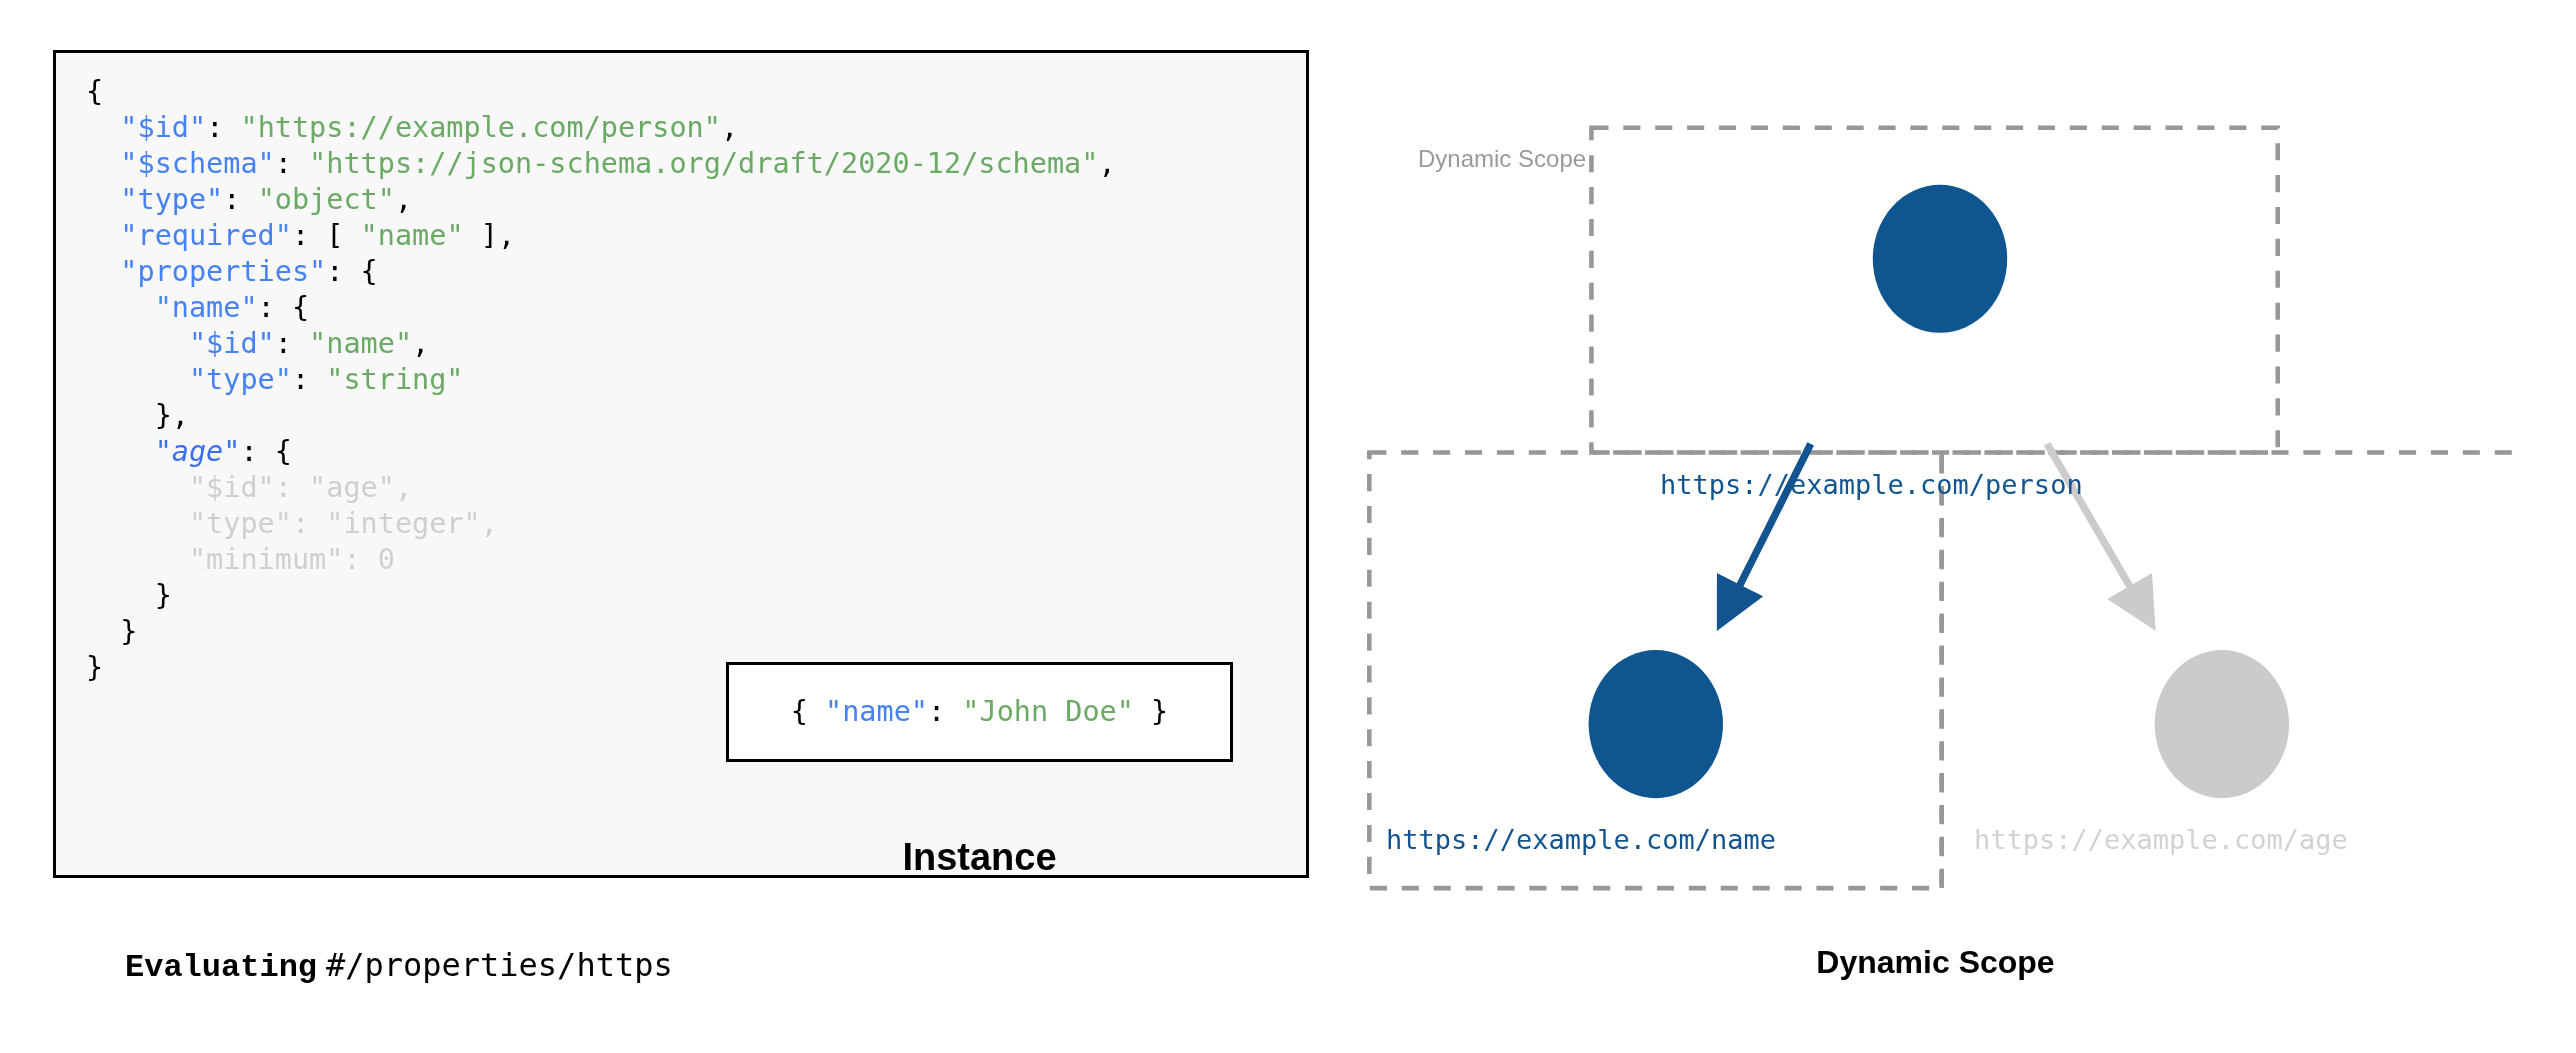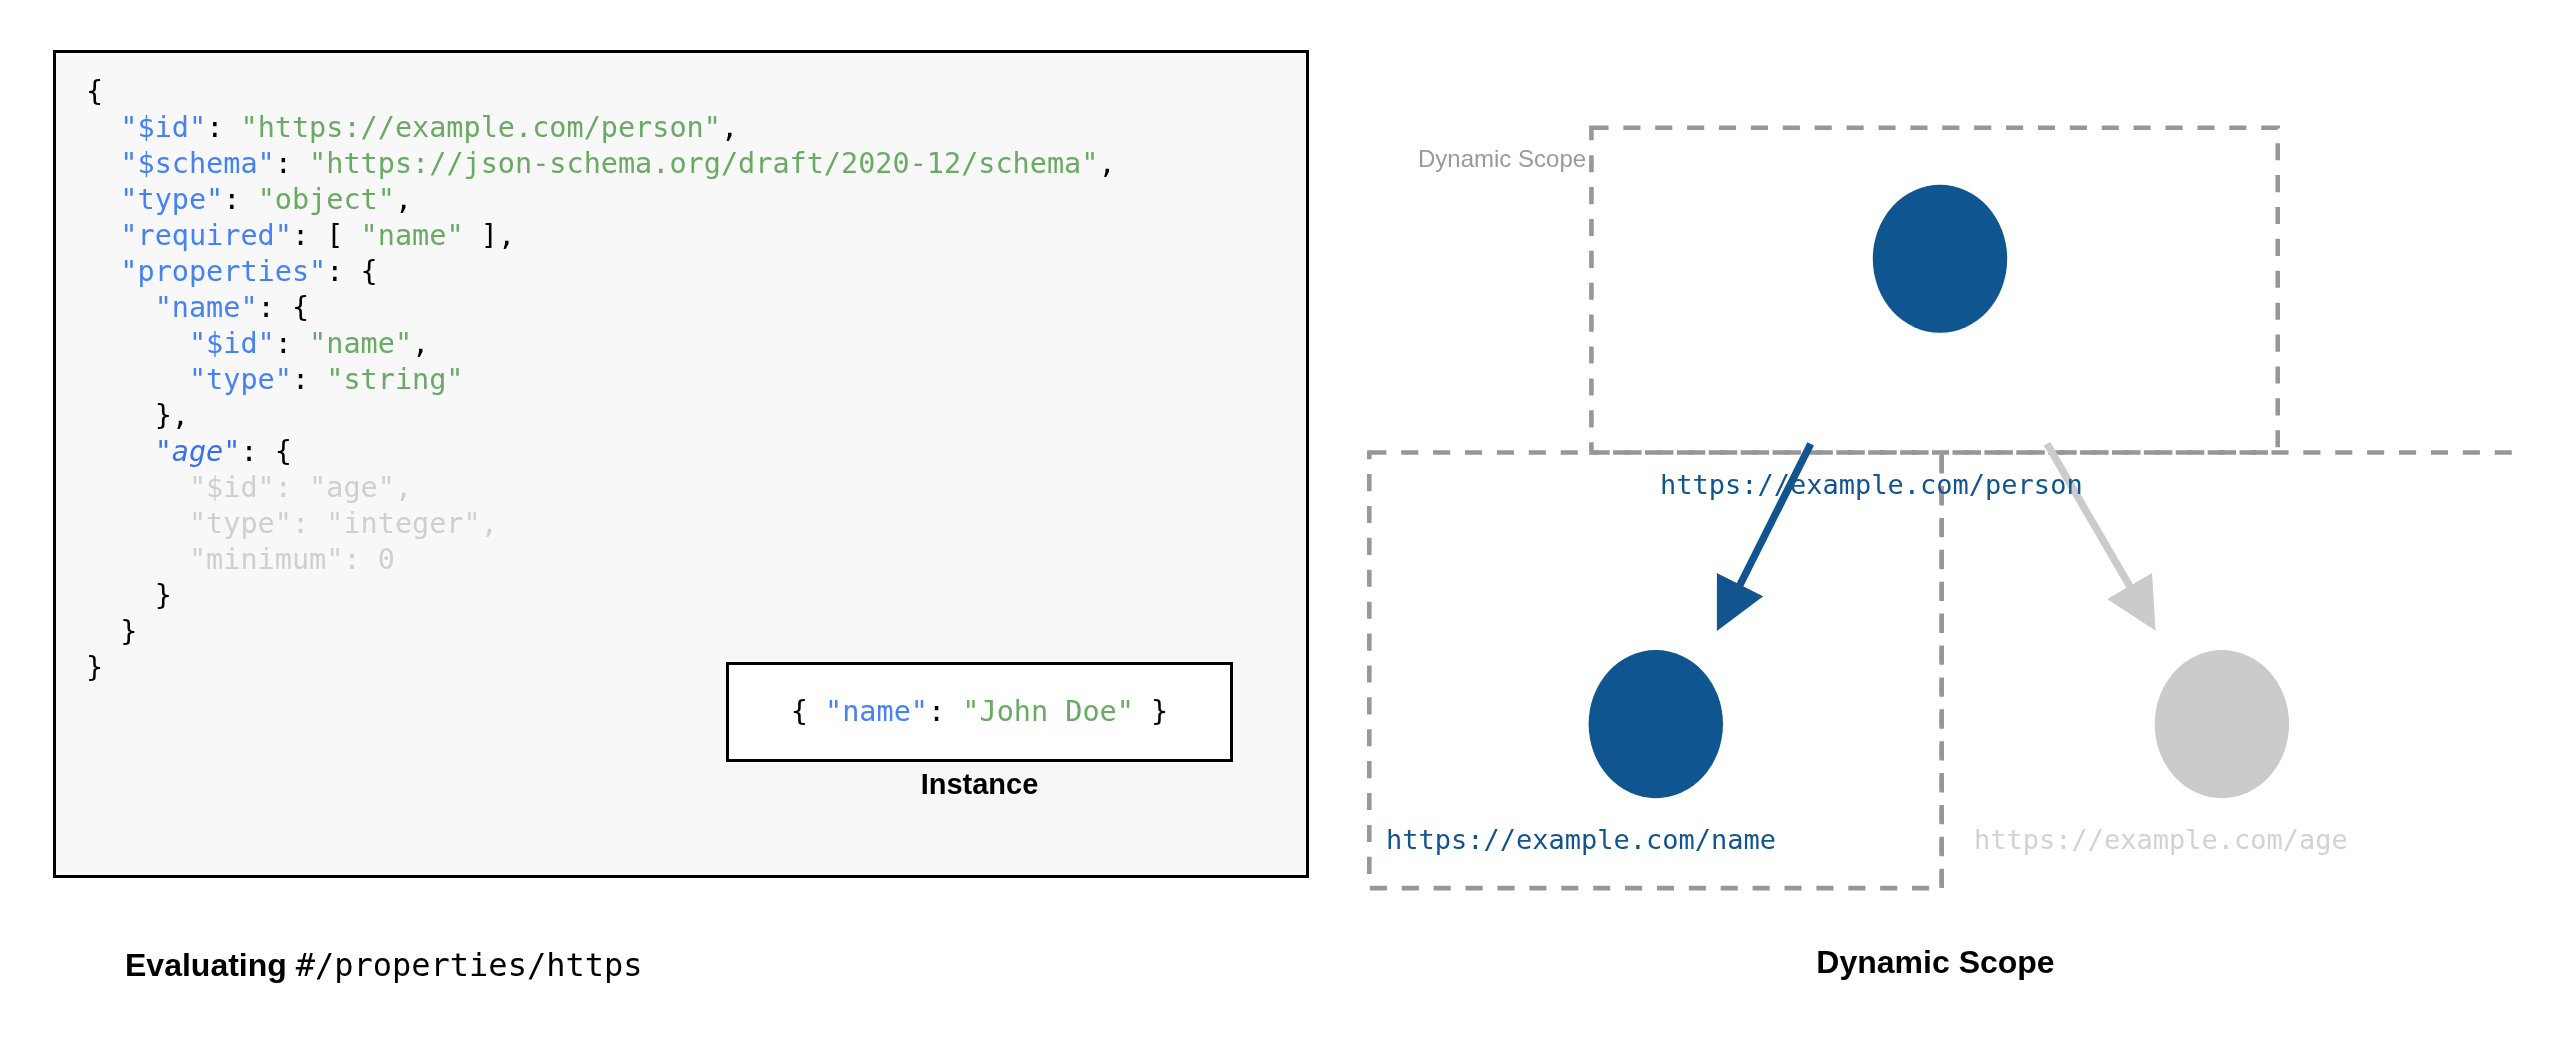--- a/index.html
+++ b/index.html
@@ -68,42 +68,42 @@
     line-height: 34px;
     white-space: pre;
   }
   #instance-code .k { color: #4682f4; }
   #instance-code .s { color: #6aaa64; }
   #instance-code .p { color: #000000; }
 
   #instance-caption {
     position: absolute;
     left: 726px;
-    top: 768px;
+    top: 836px;
     width: 507px;
     text-align: center;
-    font-size: 29px;
+    font-size: 38px;
     font-weight: bold;
     color: #000000;
     font-family: "Liberation Sans", sans-serif;
   }
 
   
   #left-caption {
     position: absolute;
     left: 125px;
     top: 945px;
     font-size: 32px;
     color: #000000;
     white-space: nowrap;
     line-height: 40px;
   }
   #left-caption .cap-bold {
     font-weight: bold;
-    font-family: Liberation Sans, sans-serif;
+    font-family: Liberation Mono, monospace;
   }
   #left-caption .cap-mono {
     font-family: "DejaVu Sans Mono", "Liberation Mono", monospace;
     font-weight: normal;
   }
 
   
   #scope-diagram {
     position: absolute;
     left: 1338px;

